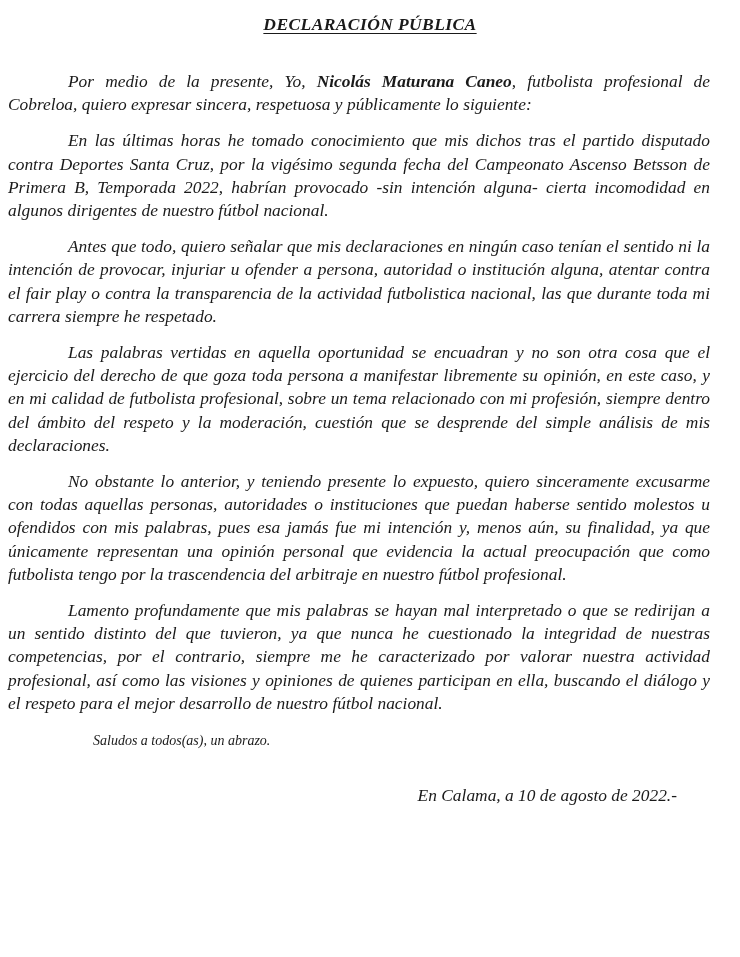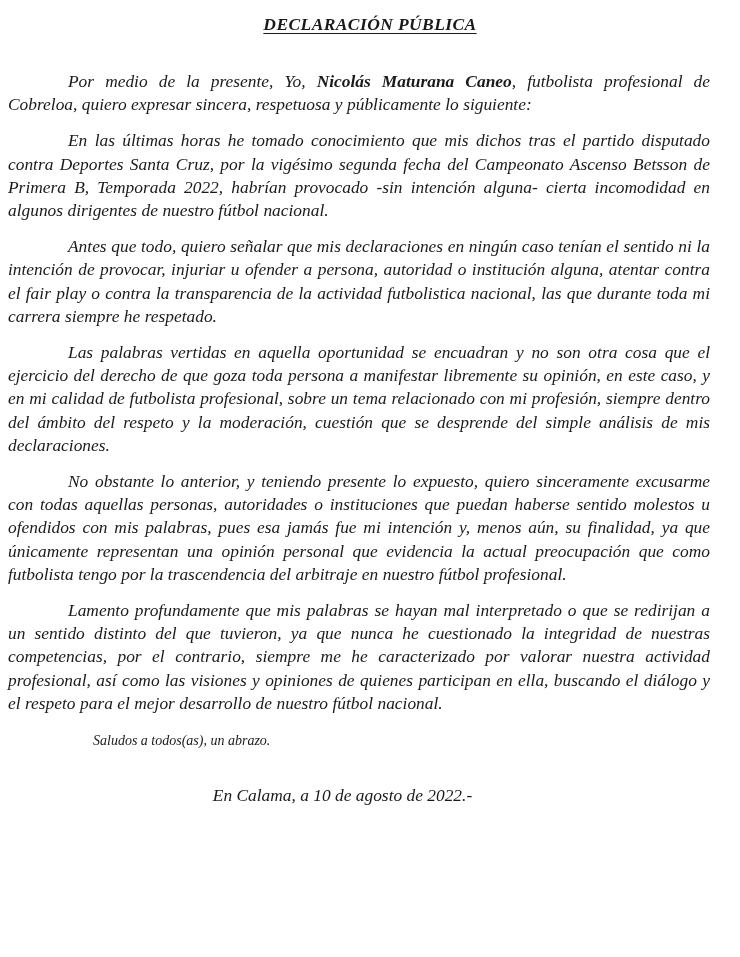--- a/index.html
+++ b/index.html
@@ -73,21 +73,21 @@
   }
 
   .closing-line {
     margin: 0;
     white-space: pre;
   }
 
   .date-block {
     margin-top: 32px;
     padding-right: 33px;
-    text-align: center;
+    text-align: right;
     font-size: 17.4px;
     line-height: 23.2px;
   }
 
   .date-line {
     margin: 0;
     display: inline-block;
   }
 </style>
 </head>

